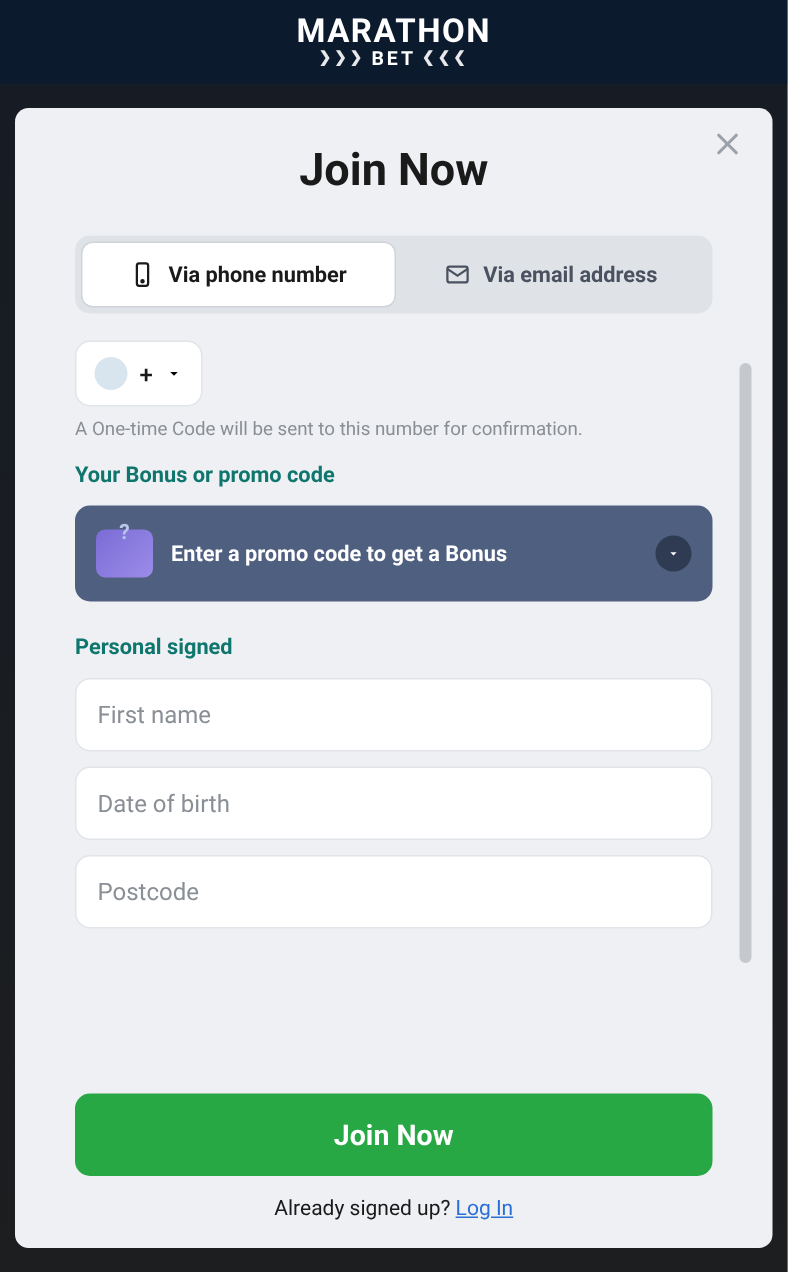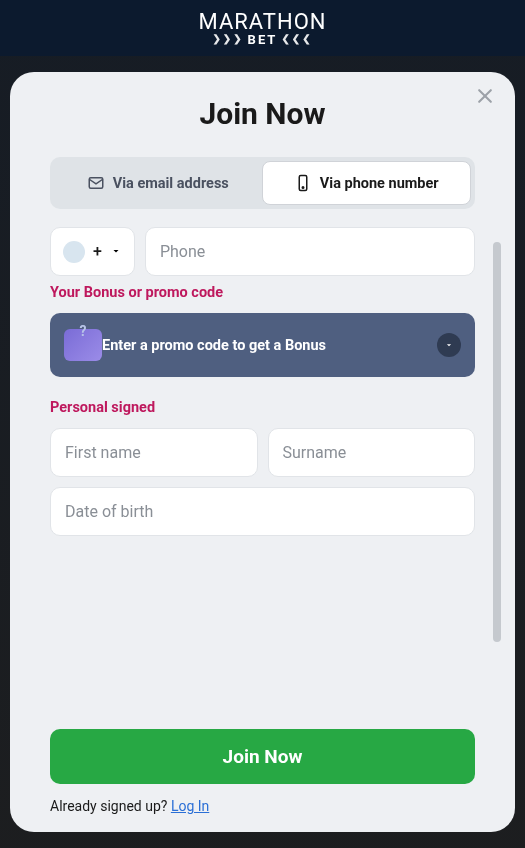--- a/index.html
+++ b/index.html
@@ -21,21 +21,21 @@
       align-items: center;
       justify-content: center;
       background: #0c1a2e;
     }
     .logo {
       color: #fff;
       text-align: center;
       line-height: 1;
     }
     .logo-top {
-      font-weight: 400;
+      font-weight: 700;
       font-size: 22px;
       letter-spacing: 1px;
     }
     .logo-bottom {
       font-size: 13px;
       font-weight: 700;
       letter-spacing: 2px;
       display: flex;
       align-items: center;
       justify-content: center;
@@ -53,21 +53,21 @@
       bottom: 0;
       background: linear-gradient(180deg, rgba(30,30,30,0.6), rgba(30,30,30,0.9));
     }
     .modal {
       position: absolute;
       left: 10px;
       right: 10px;
       top: 72px;
       bottom: 16px;
       background: #eef0f3;
-      border-radius: 24px;
+      border-radius: 9px;
       padding: 24px 0 18px 0;
       display: flex;
       flex-direction: column;
     }
     .close-btn {
       position: absolute;
       top: 14px;
       right: 16px;
       width: 24px;
       height: 24px;
@@ -183,29 +183,30 @@
       flex: 1;
     }
     .hint {
       font-size: 12.5px;
       color: #8a8f96;
       margin-bottom: 14px;
     }
     .section-label {
       font-size: 14.5px;
       font-weight: 700;
-      color: #be185d;
+      color: #0f766e;
       margin-bottom: 12px;
     }
     .promo-box {
       background: #4f5f80;
       border-radius: 10px;
       padding: 16px 14px;
       display: flex;
       align-items: center;
+      gap: 12px;
       margin-bottom: 22px;
       cursor: pointer;
     }
     .promo-icon {
       width: 38px;
       height: 32px;
       background: linear-gradient(135deg, #7a6cd6, #9b8ce8);
       border-radius: 6px;
       position: relative;
       flex-shrink: 0;
@@ -256,21 +257,21 @@
       color: #fff;
       font-size: 19px;
       font-weight: 700;
       border: none;
       border-radius: 10px;
       padding: 16px;
       cursor: pointer;
       margin-bottom: 14px;
     }
     .signin-row {
-      text-align: left;
+      text-align: center;
       font-size: 14px;
       color: #1a1a1a;
     }
     .signin-link {
       color: #2a6fd6;
       text-decoration: underline;
       cursor: pointer;
     }
   </style>
 </head>
@@ -295,79 +296,79 @@
         <line x1="5" y1="5" x2="19" y2="19"></line>
         <line x1="19" y1="5" x2="5" y2="19"></line>
       </svg>
   </div>
 
   <h1 class="modal-title">Join Now</h1>
 
   <div class="scroll-area">
 
     <div class="tabs">
+      <div class="tab active">
+        <span class="tab-icon">
+          <svg width="18" height="18" viewBox="0 0 24 24" fill="none" stroke="currentColor" stroke-width="2">
+              <rect x="7" y="2" width="10" height="20" rx="2"></rect>
+              <circle cx="12" cy="18" r="1" fill="currentColor"></circle>
+            </svg>
+        </span>
+        <span>Via phone number</span>
+      </div>
       <div class="tab">
         <span class="tab-icon">
           <svg width="18" height="18" viewBox="0 0 24 24" fill="none" stroke="currentColor" stroke-width="2">
               <rect x="3" y="5" width="18" height="14" rx="2"></rect>
               <path d="M3 7l9 6 9-6"></path>
             </svg>
         </span>
         <span>Via email address</span>
-      </div>
-      <div class="tab active">
-        <span class="tab-icon">
-          <svg width="18" height="18" viewBox="0 0 24 24" fill="none" stroke="currentColor" stroke-width="2">
-              <rect x="7" y="2" width="10" height="20" rx="2"></rect>
-              <circle cx="12" cy="18" r="1" fill="currentColor"></circle>
-            </svg>
-        </span>
-        <span>Via phone number</span>
       </div>
     </div>
 
 
     <div class="phone-row">
       <div class="dial-code">
         <span class="flag-circle"></span>
         <span class="plus">+</span>
         <span>
           <svg width="12" height="12" viewBox="0 0 24 24" fill="currentColor">
               <path d="M7 10l5 5 5-5z"></path>
             </svg>
         </span>
       </div>
-      <input class="field phone-input" type="tel" placeholder="Phone" style="">
-    </div>
-
+    </div>
+
+    <div class="hint">A One-time Code will be sent to this number for confirmation.</div>
 
     <div class="section-label">Your Bonus or promo code</div>
 
     <div class="promo-box">
       <div class="promo-icon"></div>
       <div class="promo-text">Enter a promo code to get a Bonus</div>
       <div class="promo-chevron">
         <svg width="10" height="10" viewBox="0 0 24 24" fill="currentColor">
             <path d="M7 10l5 5 5-5z"></path>
           </svg>
       </div>
     </div>
 
     <div class="section-label">Personal signed</div>
 
     <div class="two-col">
       <input class="field" type="text" placeholder="First name" style="">
-      <input class="field" type="text" placeholder="Surname" style="">
     </div>
 
     <div class="full-row">
       <input class="field" type="text" placeholder="Date of birth" style="">
     </div>
 
     <div class="two-col">
+      <input class="field" type="text" placeholder="Postcode" style="">
     </div>
 
   </div>
 
   <div class="custom-scrollbar"></div>
 
   <div class="footer">
     <button class="join-btn">Join Now</button>
     <div class="signin-row">
       <span>Already signed up? </span><a class="signin-link">Log In</a>

